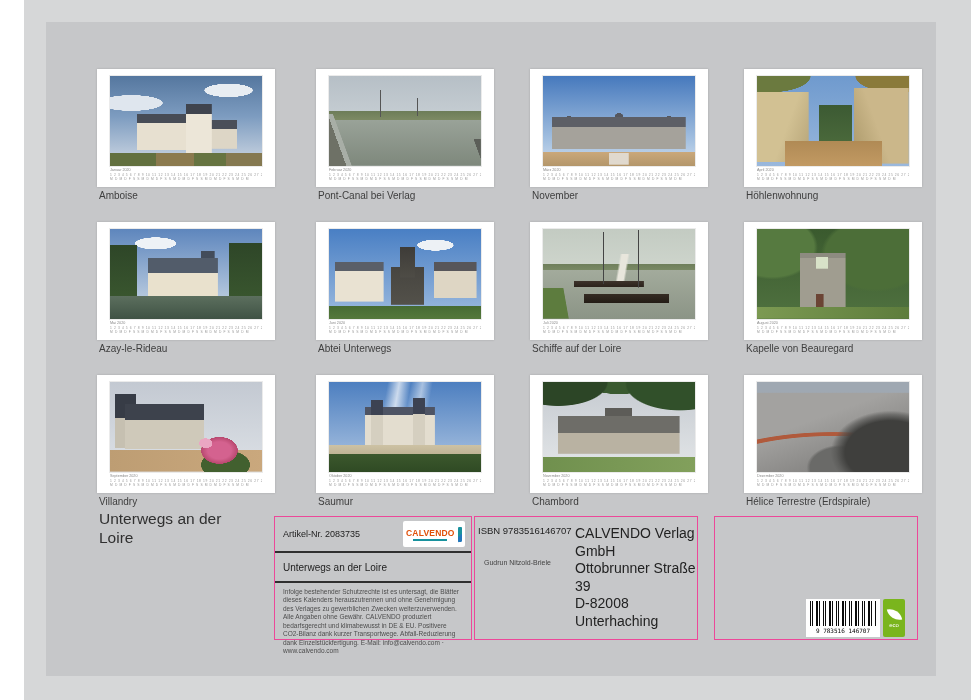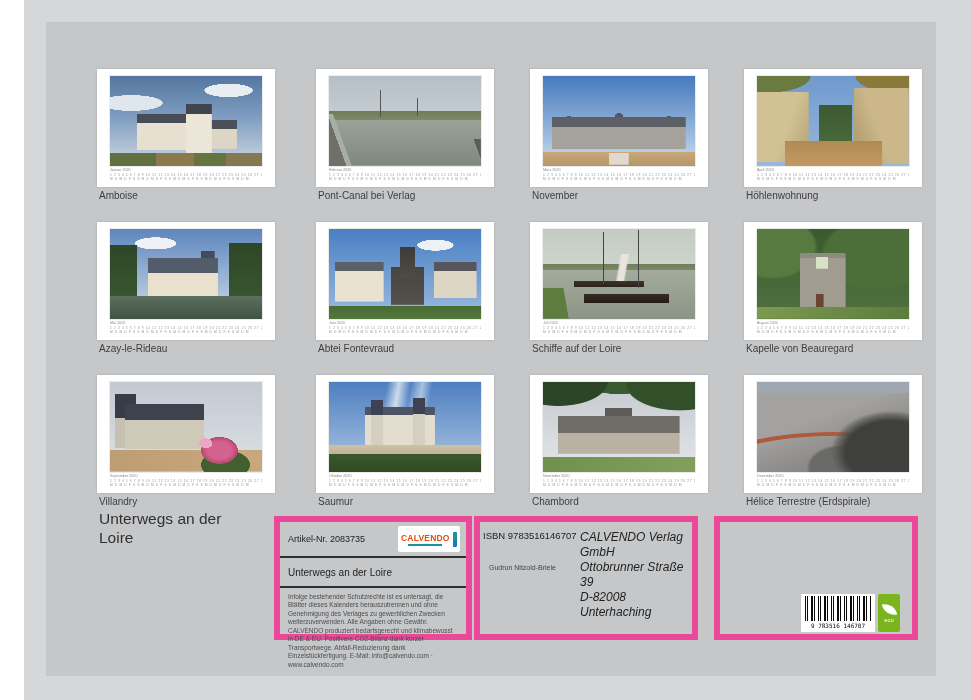--- a/index.html
+++ b/index.html
@@ -110,40 +110,40 @@
   .ph12 { background:
     radial-gradient(60% 70% at 88% 78%,#3f3f3d 0 50%,#55555399 60%,transparent 66%),
     radial-gradient(40% 45% at 55% 95%,#6a6a68 0 50%,transparent 56%),
     radial-gradient(130% 85% at 50% 125%,transparent 76%,#b05a3c 77% 81%,transparent 82%),
     linear-gradient(#9fa8b2,#9fa8b2) 0 0/100% 12% no-repeat,
     linear-gradient(160deg,#a3a2a0 0 40%,#8b8a88 70%,#787775); }
 
   
   .main-title { position:absolute; left:75px; top:510px; width:160px;
                 font-size:15.5px; line-height:1.22; color:#303030; }
-  .box { position:absolute; top:516px; height:124px; border:6px solid #ec4899; background:#c6c7c9; }
+  .box { position:absolute; top:516px; height:124px; border:1px solid #ec4899; background:#c6c7c9; }
   .box-left  { left:250px; width:198px; }
   .box-mid   { left:450px; width:224px; }
   .box-right { left:690px; width:204px; }
   .row1 { height:36px; border-bottom:2px solid #2f2f2f; display:flex; align-items:center;
           justify-content:space-between; padding:0 6px 0 8px; }
   .row2 { height:30px; border-bottom:2px solid #2f2f2f; display:flex; align-items:center; padding:0 8px; }
   .row3 { padding:5px 8px; }
   .artikel { font-size:9px; color:#222; }
   .cal-title-cell { font-size:10px; color:#222; }
   .legal { font-size:6.5px; line-height:1.3; color:#4c4c4c; }
   .logo { background:#fff; border-radius:2px; width:62px; height:26px; display:flex;
           align-items:center; justify-content:center; gap:3px; padding:2px 3px; }
   .logo-txt-wrap { display:flex; flex-direction:column; align-items:center; }
   .logo-txt { font-size:8.5px; font-weight:bold; color:#e0500a; letter-spacing:.2px; }
   .logo-tag { width:34px; height:2px; background:#18929e; margin-top:1px; }
   .logo-ico { width:9px; height:15px; background:linear-gradient(135deg,#18929e 0 55%,#2277bb 55%);
               transform:skewY(-6deg); border-radius:1px; }
   .box-mid .isbn { position:absolute; left:3px; top:8px; font-size:9.5px; color:#222; }
-  .box-mid .pub { position:absolute; left:100px; top:8px; font-size:12px; line-height:1.25; color:#222;font-style:italic; }
+  .box-mid .pub { position:absolute; left:100px; top:8px; font-size:14px; line-height:1.25; color:#222; }
   .box-mid .pub span { display:block; }
   .box-mid .author { position:absolute; left:9px; top:42px; font-size:7px; color:#444; }
   .barcode { position:absolute; right:37px; bottom:2px; width:74px; height:38px; background:#fff; padding:2px 4px 1px; }
   .bars { height:25px; background:repeating-linear-gradient(90deg,#0a0a0a 0 1px,#fff 1px 2px,#0a0a0a 2px 3px,#fff 3px 6px,#0a0a0a 6px 8px,#fff 8px 9px,#0a0a0a 9px 10px,#fff 10px 13px); }
   .bar-digits { font-family:"DejaVu Sans Mono", monospace; font-size:6px; color:#000; text-align:center; margin-top:1px; white-space:nowrap; }
   .eco { position:absolute; right:12px; bottom:2px; width:22px; height:38px; background:#7ab51d; border-radius:2px;
          display:flex; flex-direction:column; align-items:center; justify-content:center; gap:1px; }
   .eco-leaf { width:13px; height:13px; background:#fff; border-radius:0 100% 0 100%; transform:rotate(-12deg); }
   .eco-text { font-size:6px; color:#fff; }
 </style>
@@ -204,21 +204,21 @@
   <div class="caption" style="left:75px;top:343px">Azay-le-Rideau</div>
 
   <div class="card" style="left:292px;top:222px">
     <div class="ph ph6"></div>
     <div class="mini">
       <div class="mini-month">Juni 2020</div>
       <div class="mini-row">1 2 3 4 5 6 7 8 9 10 11 12 13 14 15 16 17 18 19 20 21 22 23 24 25 26 27 28 29 30 31</div>
       <div class="mini-row">M D M D F S S M D M D F S S M D M D F S S M D M D F S S M D M</div>
     </div>
   </div>
-  <div class="caption" style="left:294px;top:343px">Abtei Fontevraud</div>
+  <div class="caption" style="left:294px;top:343px">Abtei Unterwegs</div>
 
   <div class="card" style="left:506px;top:222px">
     <div class="ph ph7"></div>
     <div class="mini">
       <div class="mini-month">Juli 2020</div>
       <div class="mini-row">1 2 3 4 5 6 7 8 9 10 11 12 13 14 15 16 17 18 19 20 21 22 23 24 25 26 27 28 29 30 31</div>
       <div class="mini-row">M D M D F S S M D M D F S S M D M D F S S M D M D F S S M D M</div>
     </div>
   </div>
   <div class="caption" style="left:508px;top:343px">Schiffe auf der Loire</div>

